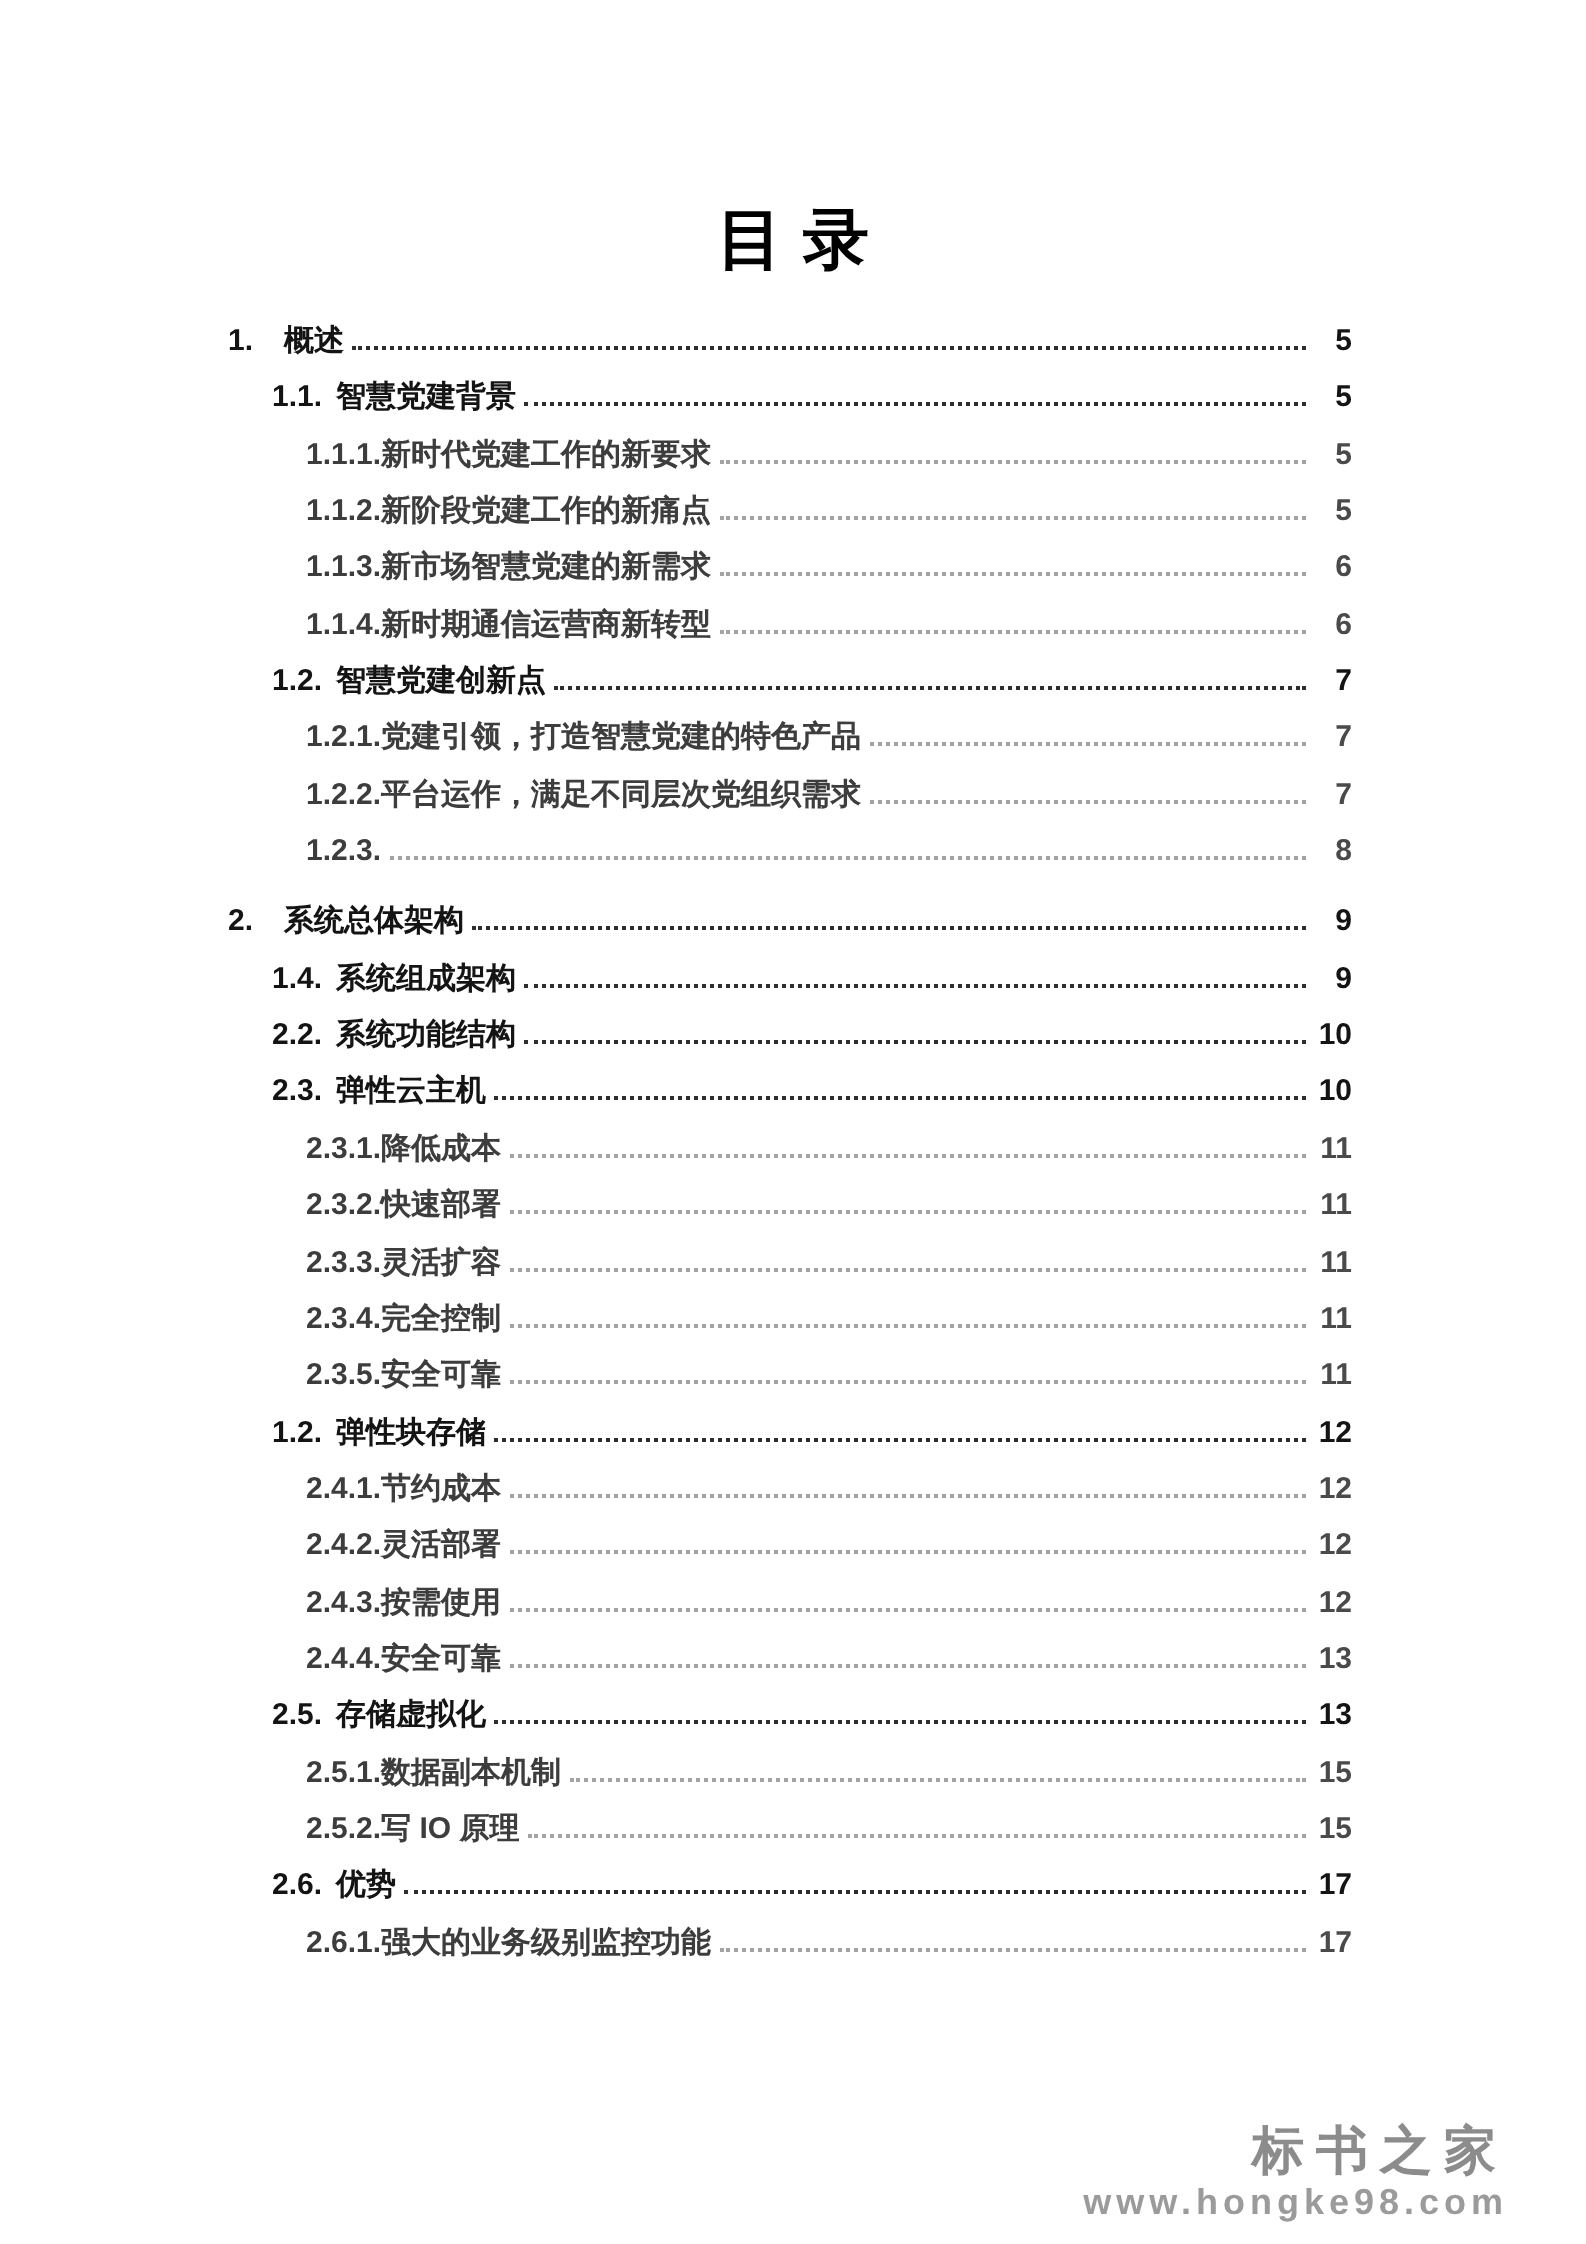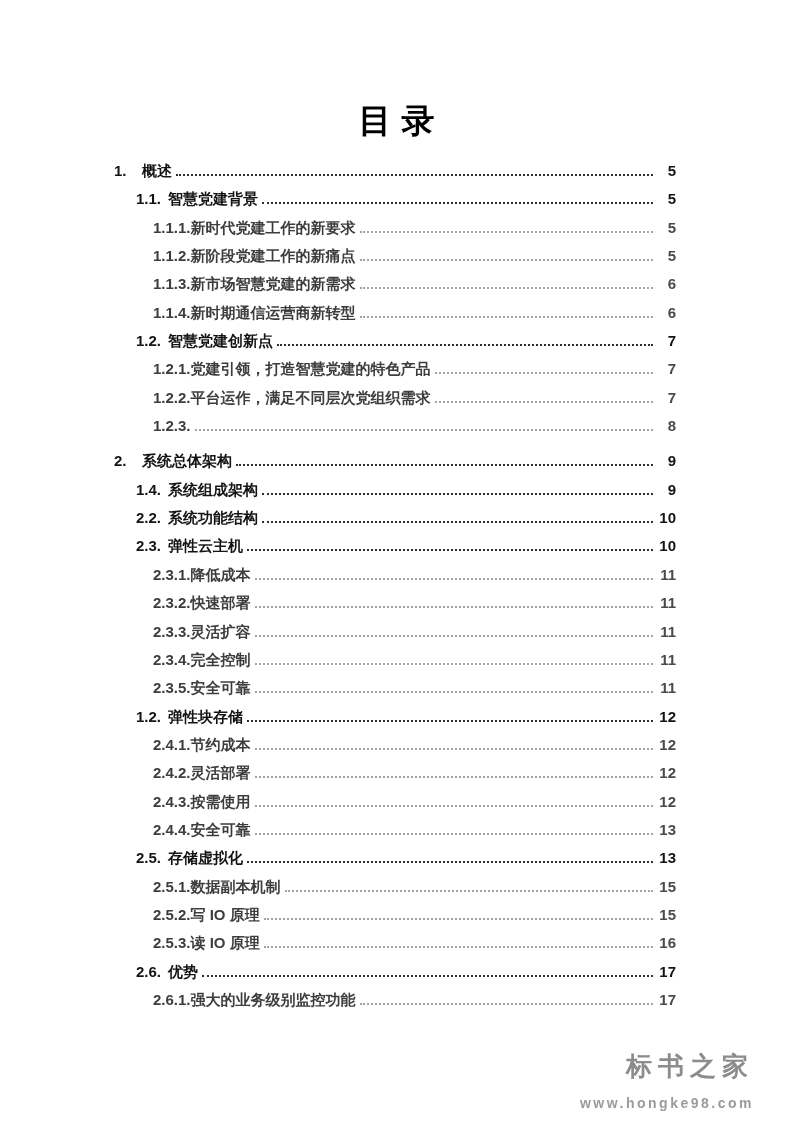--- a/index.html
+++ b/index.html
@@ -82,22 +82,22 @@
     line-height: 1;
   }
   .watermark .brand {
     font-size: 26px;
     font-weight: bold;
     letter-spacing: 6px;
     color: #8c8c8c;
     font-family: "Liberation Sans", sans-serif;
   }
   .watermark .site {
-    margin-top: 17px;
-    font-size: 14px;
+    margin-top: 4px;
+    font-size: 18px;
     font-weight: bold;
     letter-spacing: 2.5px;
     color: #9b9b9b;
   }
 </style>
 </head>
 <body>
 
 <div class="page">
 
@@ -258,26 +258,20 @@
         <span class="num">2.5.1.</span>
         <span class="label">数据副本机制</span>
         <span class="dots"></span>
         <span class="pagenum">15</span>
       </div>
       <div class="toc-row lvl-3">
         <span class="num">2.5.2.</span>
         <span class="label">写 IO 原理</span>
         <span class="dots"></span>
         <span class="pagenum">15</span>
-      </div>
-      <div class="toc-row lvl-3">
-        <span class="num">2.5.3.</span>
-        <span class="label">读 IO 原理</span>
-        <span class="dots"></span>
-        <span class="pagenum">16</span>
       </div>
       <div class="toc-row lvl-2">
         <span class="num">2.6.</span>
         <span class="label">优势</span>
         <span class="dots"></span>
         <span class="pagenum">17</span>
       </div>
       <div class="toc-row lvl-3">
         <span class="num">2.6.1.</span>
         <span class="label">强大的业务级别监控功能</span>

